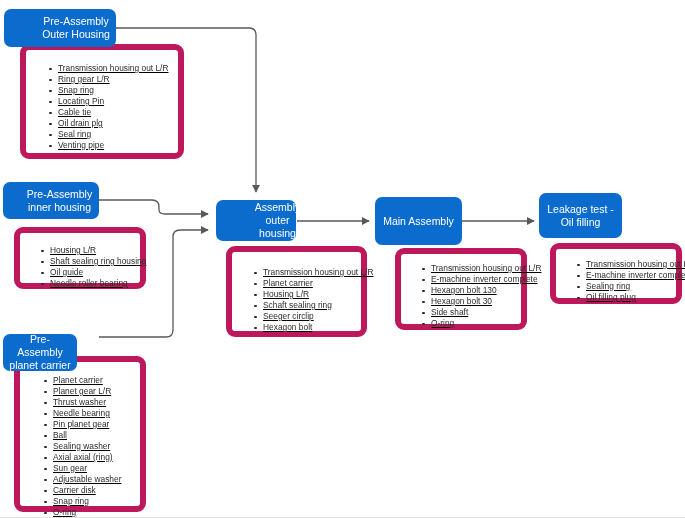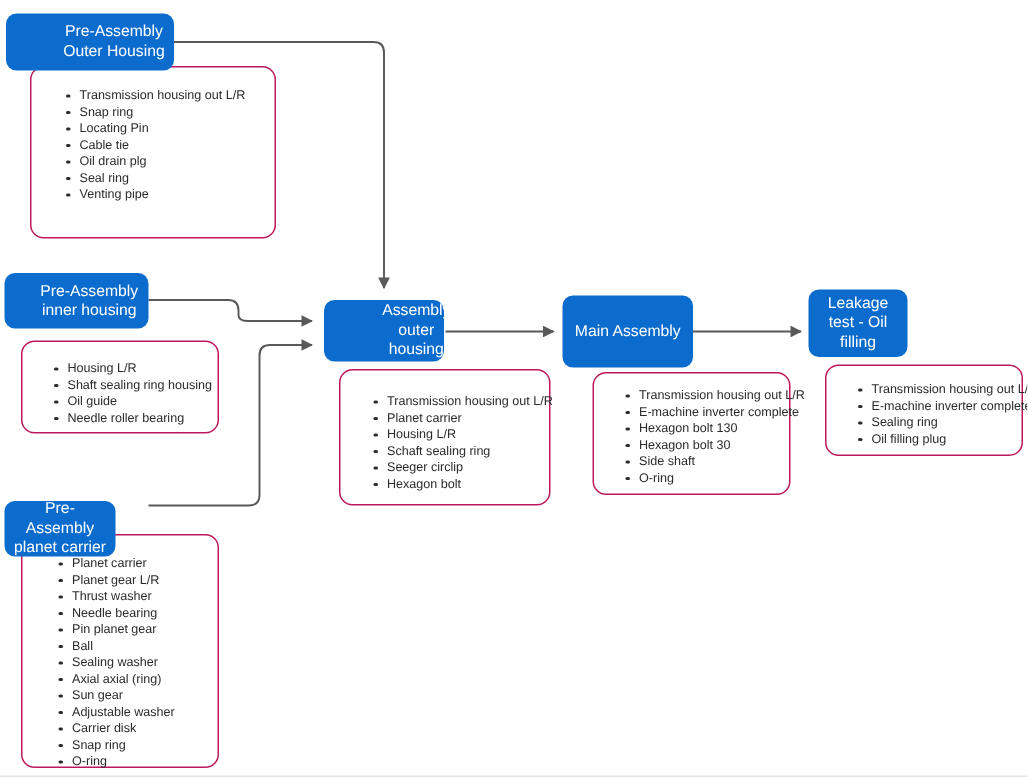--- a/index.html
+++ b/index.html
@@ -42,23 +42,24 @@
     display: flex;
     align-items: center;
     justify-content: center;
     padding: 2px 5px;
     z-index: 3;
   }
   .node-list {
     position: absolute;
     box-sizing: border-box;
     background: #ffffff;
-    border: 1px solid #be185d;
+    border: 6px solid #be185d;
     border-radius: 9px;
     z-index: 2;
+    text-decoration: underline;
   }
   .node-list ul {
     margin: 0;
     padding: 0;
     list-style: none;
   }
   .node-list li {
     position: relative;
     font-size: 8.4px;
     line-height: 11px;
@@ -106,20 +107,21 @@
     <path d="M 297 221 L 369 221" fill="none" stroke="#595959" stroke-width="1.3" marker-end="url(#arrow)"></path>
 
     <path d="M 462 221 L 534 221" fill="none" stroke="#595959" stroke-width="1.3" marker-end="url(#arrow)"></path>
   </svg>
 
   <div class="node">
     <div class="node-header" style="left:4px; top:9px; width:112px; height:38px;padding-left:37px;">Pre-Assembly Outer Housing</div>
     <div class="node-list" style="left:20px; top:44px; width:164px; height:115px; padding:13px 6px 6px 20px;">
       <ul>
         <li>Transmission housing out L/R</li>
+        <li>Ring gear L/R</li>
         <li>Snap ring</li>
         <li>Locating Pin</li>
         <li>Cable tie</li>
         <li>Oil drain plg</li>
         <li>Seal ring</li>
         <li>Venting pipe</li>
       </ul>
     </div>
   </div>
 
@@ -178,21 +180,21 @@
         <li>E-machine inverter complete</li>
         <li>Hexagon bolt 130</li>
         <li>Hexagon bolt 30</li>
         <li>Side shaft</li>
         <li>O-ring</li>
       </ul>
     </div>
   </div>
 
   <div class="node">
-    <div class="node-header" style="left:539px; top:193px; width:66px; height:45px;">Leakage test - Oil filling</div>
+    <div class="node-header" style="left:539px; top:193px; width:83px; height:45px;">Leakage test - Oil filling</div>
     <div class="node-list" style="left:550px; top:243px; width:132px; height:61px; padding:10px 6px 6px 18px;">
       <ul>
         <li>Transmission housing out L/R</li>
         <li>E-machine inverter complete</li>
         <li>Sealing ring</li>
         <li>Oil filling plug</li>
       </ul>
     </div>
   </div>
 

